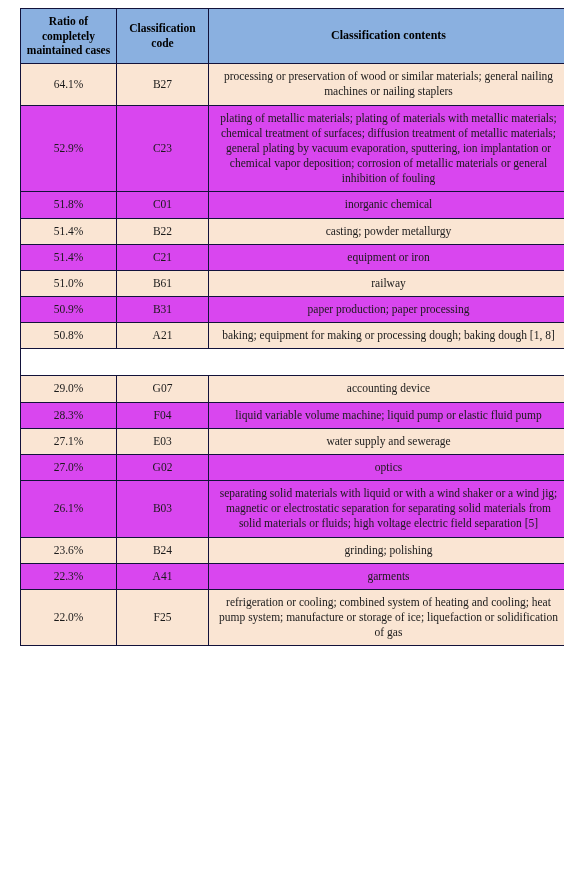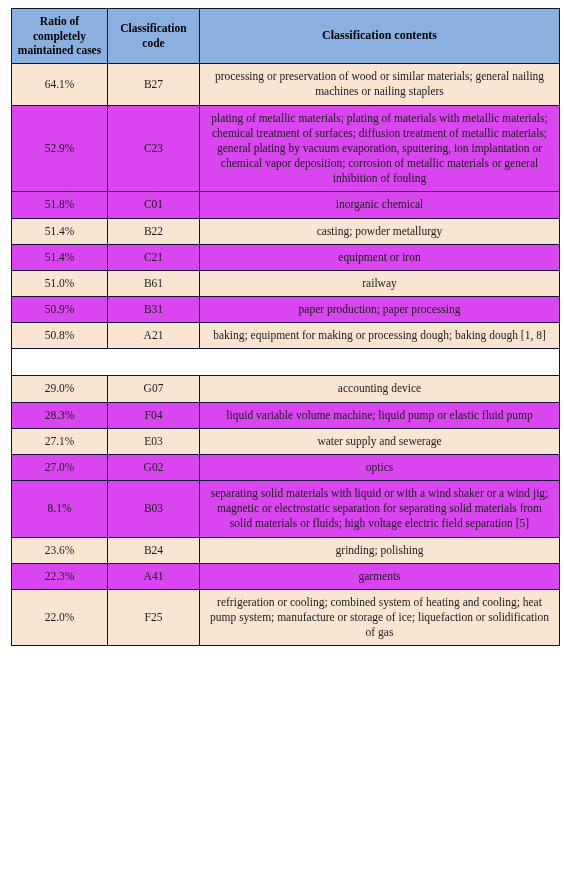--- a/index.html
+++ b/index.html
@@ -9,21 +9,21 @@
   }
   body {
     width: 564px;
     height: 896px;
     font-family: "Liberation Serif", "DejaVu Serif", serif;
     color: #1a1a1a;
     overflow: hidden;
   }
   #table-wrap {
     position: absolute;
-    left: 11px;
+    left: 20px;
     top: 8px;
     width: 511px;
   }
   table.data-table {
     width: 548px;
     border-collapse: collapse;
     table-layout: fixed;
     border: 1px solid #12123a;
   }
   table.data-table col.c-ratio { width: 96px; }
@@ -142,21 +142,21 @@
           <td class="ratio">27.1%</td>
           <td class="code">E03</td>
           <td class="desc">water supply and sewerage</td>
         </tr>
         <tr class="tone-blue">
           <td class="ratio">27.0%</td>
           <td class="code">G02</td>
           <td class="desc">optics</td>
         </tr>
         <tr class="tone-blue">
-          <td class="ratio">8.1%</td>
+          <td class="ratio">26.1%</td>
           <td class="code">B03</td>
           <td class="desc">separating solid materials with liquid or with a wind shaker or a wind jig; magnetic or electrostatic separation for separating solid materials from solid materials or fluids; high voltage electric field separation [5]</td>
         </tr>
         <tr class="tone-peach">
           <td class="ratio">23.6%</td>
           <td class="code">B24</td>
           <td class="desc">grinding;  polishing</td>
         </tr>
         <tr class="tone-blue">
           <td class="ratio">22.3%</td>

